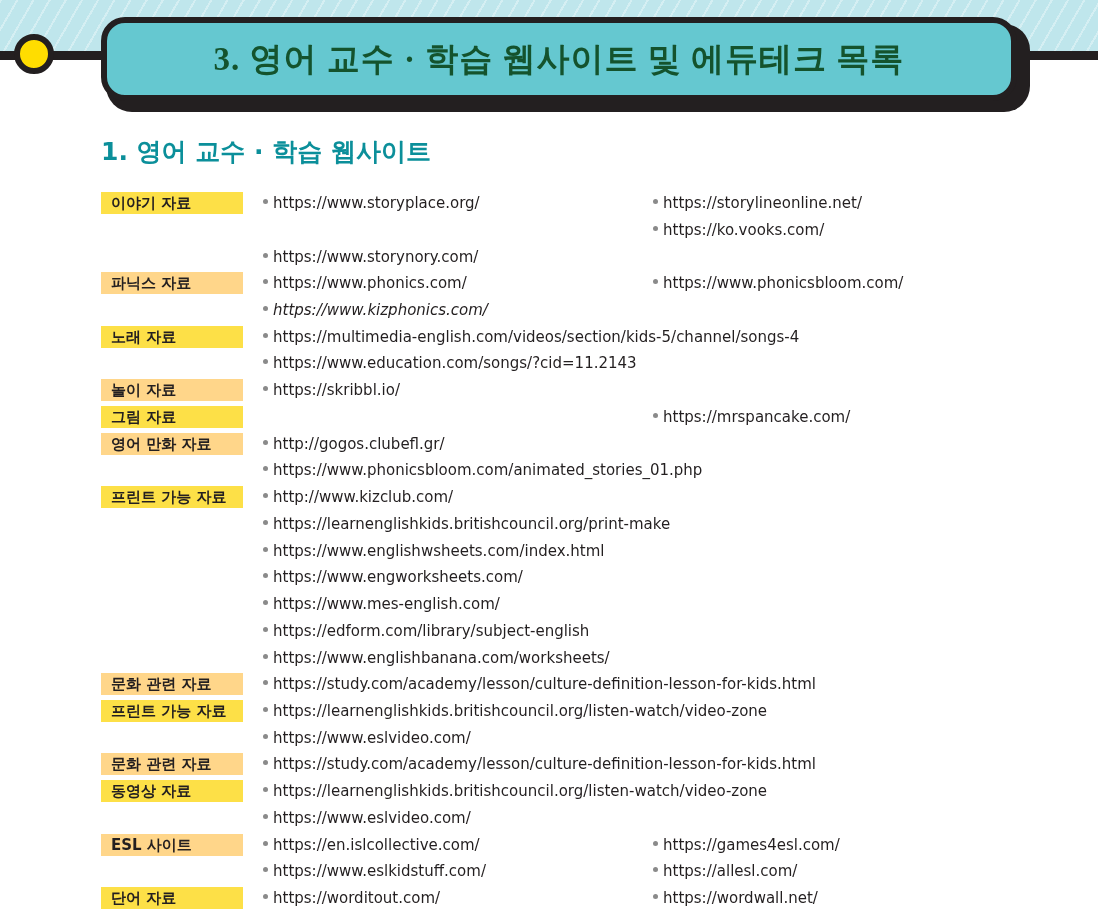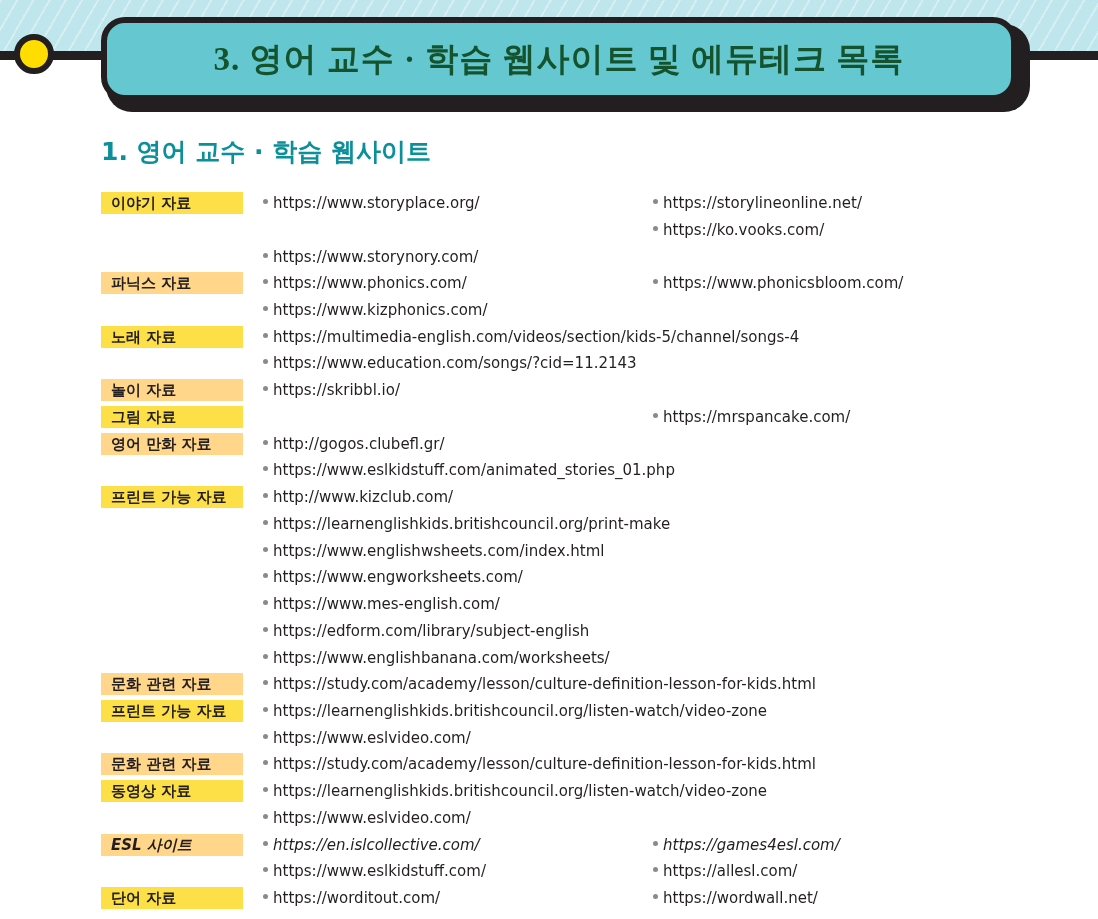--- a/index.html
+++ b/index.html
@@ -89,21 +89,21 @@
       <a class="url col2">https://ko.vooks.com/</a>
     </div>
     <div class="row" style="top: 246px;">
       <a class="url col1">https://www.storynory.com/</a>
     </div>
     <div class="row" style="top: 272px; padding-left: 8px;">
       <div class="label orange">파닉스 자료</div>
       <a class="url col1">https://www.phonics.com/</a>
       <a class="url col2">https://www.phonicsbloom.com/</a>
     </div>
-    <div class="row" style="top: 299px;">
+    <div class="row" style="top: 299px; font-style: italic;">
       <a class="url col1">https://www.kizphonics.com/</a>
     </div>
     <div class="row" style="top: 326px;">
       <div class="label yellow">노래 자료</div>
       <a class="url col1">https://multimedia-english.com/videos/section/kids-5/channel/songs-4</a>
     </div>
     <div class="row" style="top: 352px;">
       <a class="url col1">https://www.education.com/songs/?cid=11.2143</a>
     </div>
     <div class="row" style="top: 379px;">
@@ -112,21 +112,21 @@
     </div>
     <div class="row" style="top: 406px;">
       <div class="label yellow">그림 자료</div>
       <a class="url col2">https://mrspancake.com/</a>
     </div>
     <div class="row" style="top: 433px;">
       <div class="label orange">영어 만화 자료</div>
       <a class="url col1">http://gogos.clubefl.gr/</a>
     </div>
     <div class="row" style="top: 459px;">
-      <a class="url col1">https://www.eslkidstuff.com/animated_stories_01.php</a>
+      <a class="url col1">https://www.phonicsbloom.com/animated_stories_01.php</a>
     </div>
     <div class="row" style="top: 486px;">
       <div class="label yellow">프린트 가능 자료</div>
       <a class="url col1">http://www.kizclub.com/</a>
     </div>
     <div class="row" style="top: 513px;">
       <a class="url col1">https://learnenglishkids.britishcouncil.org/print-make</a>
     </div>
     <div class="row" style="top: 540px;">
       <a class="url col1">https://www.englishwsheets.com/index.html</a>
@@ -158,21 +158,21 @@
       <div class="label orange">문화 관련 자료</div>
       <a class="url col1">https://study.com/academy/lesson/culture-definition-lesson-for-kids.html</a>
     </div>
     <div class="row" style="top: 780px;">
       <div class="label yellow">동영상 자료</div>
       <a class="url col1">https://learnenglishkids.britishcouncil.org/listen-watch/video-zone</a>
     </div>
     <div class="row" style="top: 807px;">
       <a class="url col1">https://www.eslvideo.com/</a>
     </div>
-    <div class="row" style="top: 834px; font-style: italic;">
+    <div class="row" style="top: 834px;">
       <div class="label orange">ESL 사이트</div>
       <a class="url col1">https://en.islcollective.com/</a>
       <a class="url col2">https://games4esl.com/</a>
     </div>
     <div class="row" style="top: 860px;">
       <a class="url col1">https://www.eslkidstuff.com/</a>
       <a class="url col2">https://allesl.com/</a>
     </div>
     <div class="row" style="top: 887px;">
       <div class="label yellow">단어 자료</div>

